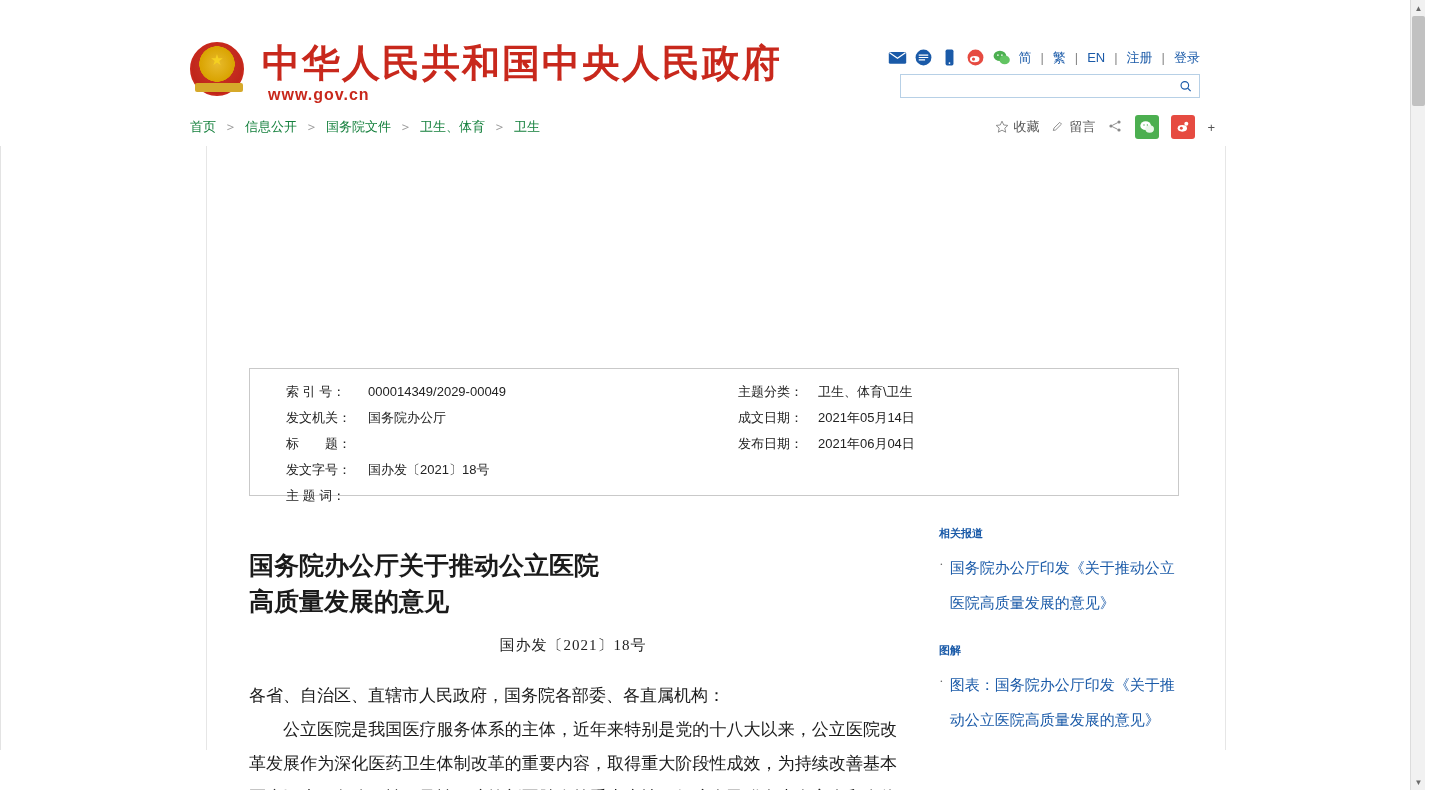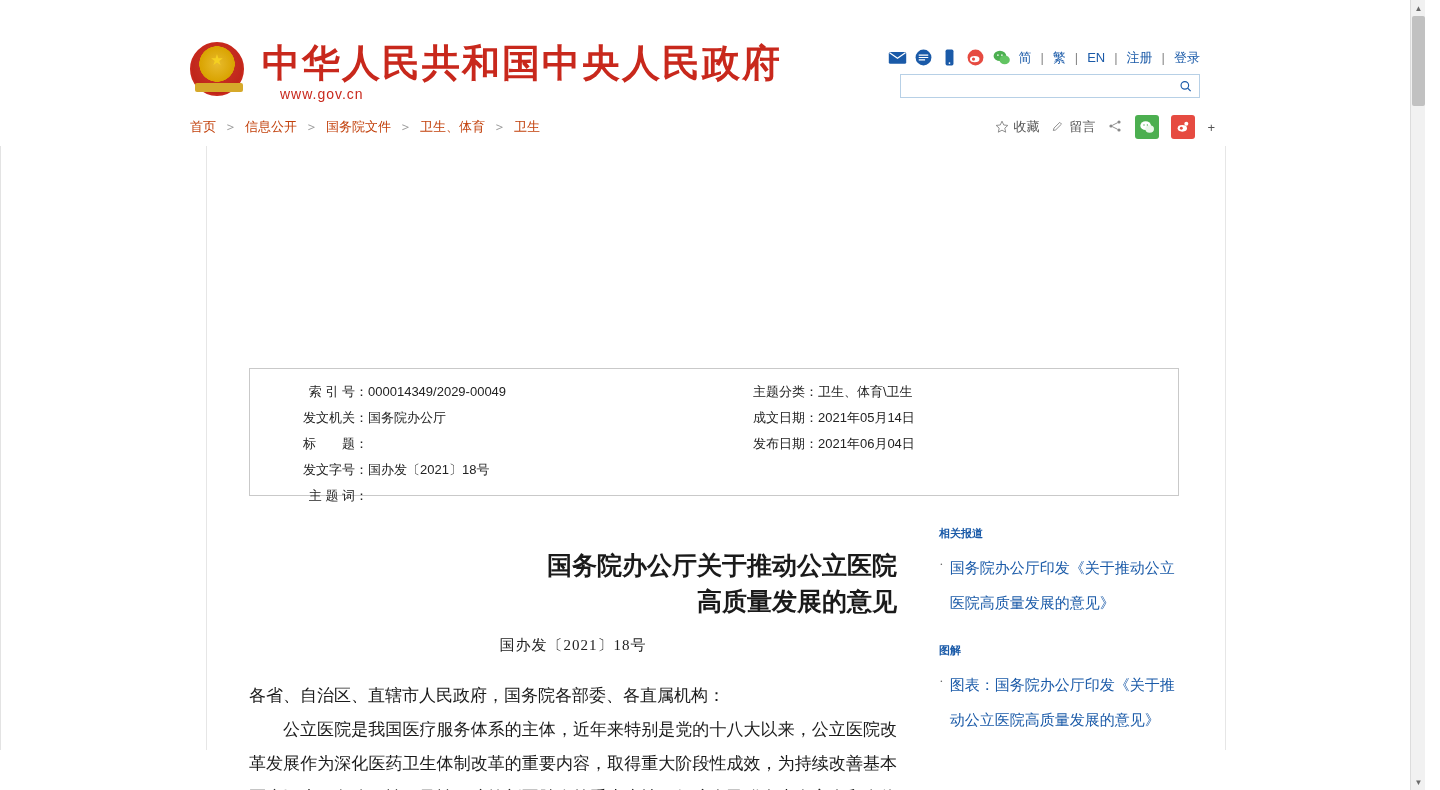--- a/index.html
+++ b/index.html
@@ -65,22 +65,22 @@
   }
   .site-title {
     position: absolute; left: 262px; top: 38px;
     font-family: "Liberation Serif", serif;
     font-weight: bold;
     font-size: 38px;
     color: #c8281c;
     letter-spacing: 2px;
   }
   .site-url {
-    position: absolute; left: 280px; top: 86px;
-    font-size: 14px; font-weight: normal; color: #c8281c;
+    position: absolute; left: 268px; top: 86px;
+    font-size: 16px; font-weight: bold; color: #c8281c;
     letter-spacing: 1px;
   }
   .top-right-icons {
     position: absolute; right: 225px; top: 48px;
     display: flex; align-items: center; gap: 7px;
     font-size: 13px; color: #1a5aa8;
   }
   .tri { width: 19px; height: 19px; display: inline-block; }
   .sep { color: #888; margin: 0 2px; font-size: 13px; }
   .top-link { color: #1a5aa8; text-decoration: none; font-size: 13px; }
@@ -124,21 +124,21 @@
   }
   .nav-item.wide { padding: 0 18px; }
 
   
   .crumb-row {
     height: 38px; padding-left: 190px; padding-right: 210px;
     display: flex; align-items: center;
     font-size: 13px; color: #333;
     border-bottom: 0;
   }
-  .crumb a { color: #c2410c; text-decoration: none; }
+  .crumb a { color: #15803d; text-decoration: none; }
   .crumb-sep { color: #999; margin: 0 8px; }
   .crumb-last { color: #1a5aa8; }
   .crumb-actions {
     margin-left: auto; display: flex; align-items: center; gap: 12px;
     font-size: 13px; color: #555;
   }
   .crumb-actions .act { display: flex; align-items: center; gap: 4px; color: #555; }
   .share-ico { width: 24px; height: 24px; border-radius: 3px; display: inline-flex; align-items: center; justify-content: center; color: #fff; font-size: 13px; }
   .ico-wechat { background: #4caf50; }
   .ico-weibo { background: #e64b41; }
@@ -160,37 +160,37 @@
     background: #fff;
   }
   .side-gray { position: absolute; top: 0; width: 205px; height: 604px; background: #fff; }
 
   
   .meta {
     position: absolute; left: 248px; top: 222px;
     width: 930px; height: 128px;
     border: 1px solid #c9c9c9;
     background: #fff;
-    font-size: 13px; color: #222; text-align: right;
+    font-size: 13px; color: #222;
   }
   .meta-inner { display: flex; padding: 14px 0 0 0; }
   .meta-col { width: 50%; padding-left: 36px; }
   .meta-col.right { padding-left: 24px; }
   .meta-row { display: flex; margin-bottom: 8px; line-height: 18px; }
   .meta-key { width: 82px; color: #222; letter-spacing: 0px; }
   .meta-val { color: #222; }
   .meta-col.right .meta-key { width: 80px; }
 
   
   .article {
     position: absolute; left: 248px; top: 380px;
     width: 648px;
   }
   .doc-title {
-    text-align: right;
+    text-align: left;
     font-family: "Liberation Serif", serif;
     font-weight: bold;
     font-size: 25px;
     line-height: 36px;
     color: #1a1a1a;
     margin: 22px 0 0 0;
   }
   .doc-number {
     text-align: center;
     font-size: 15px;

